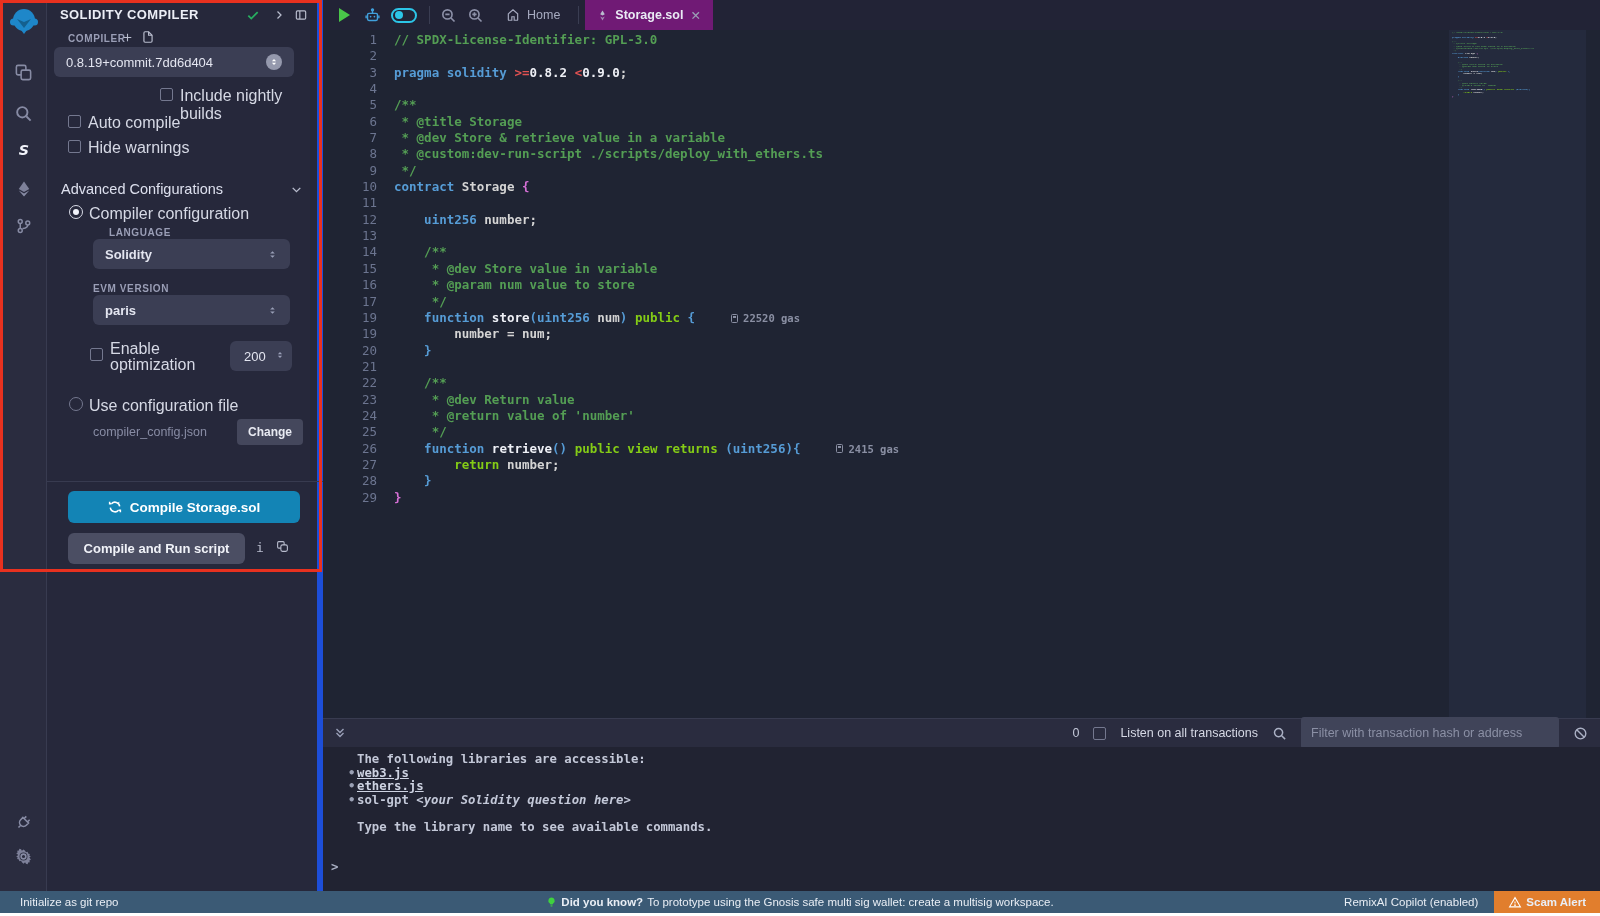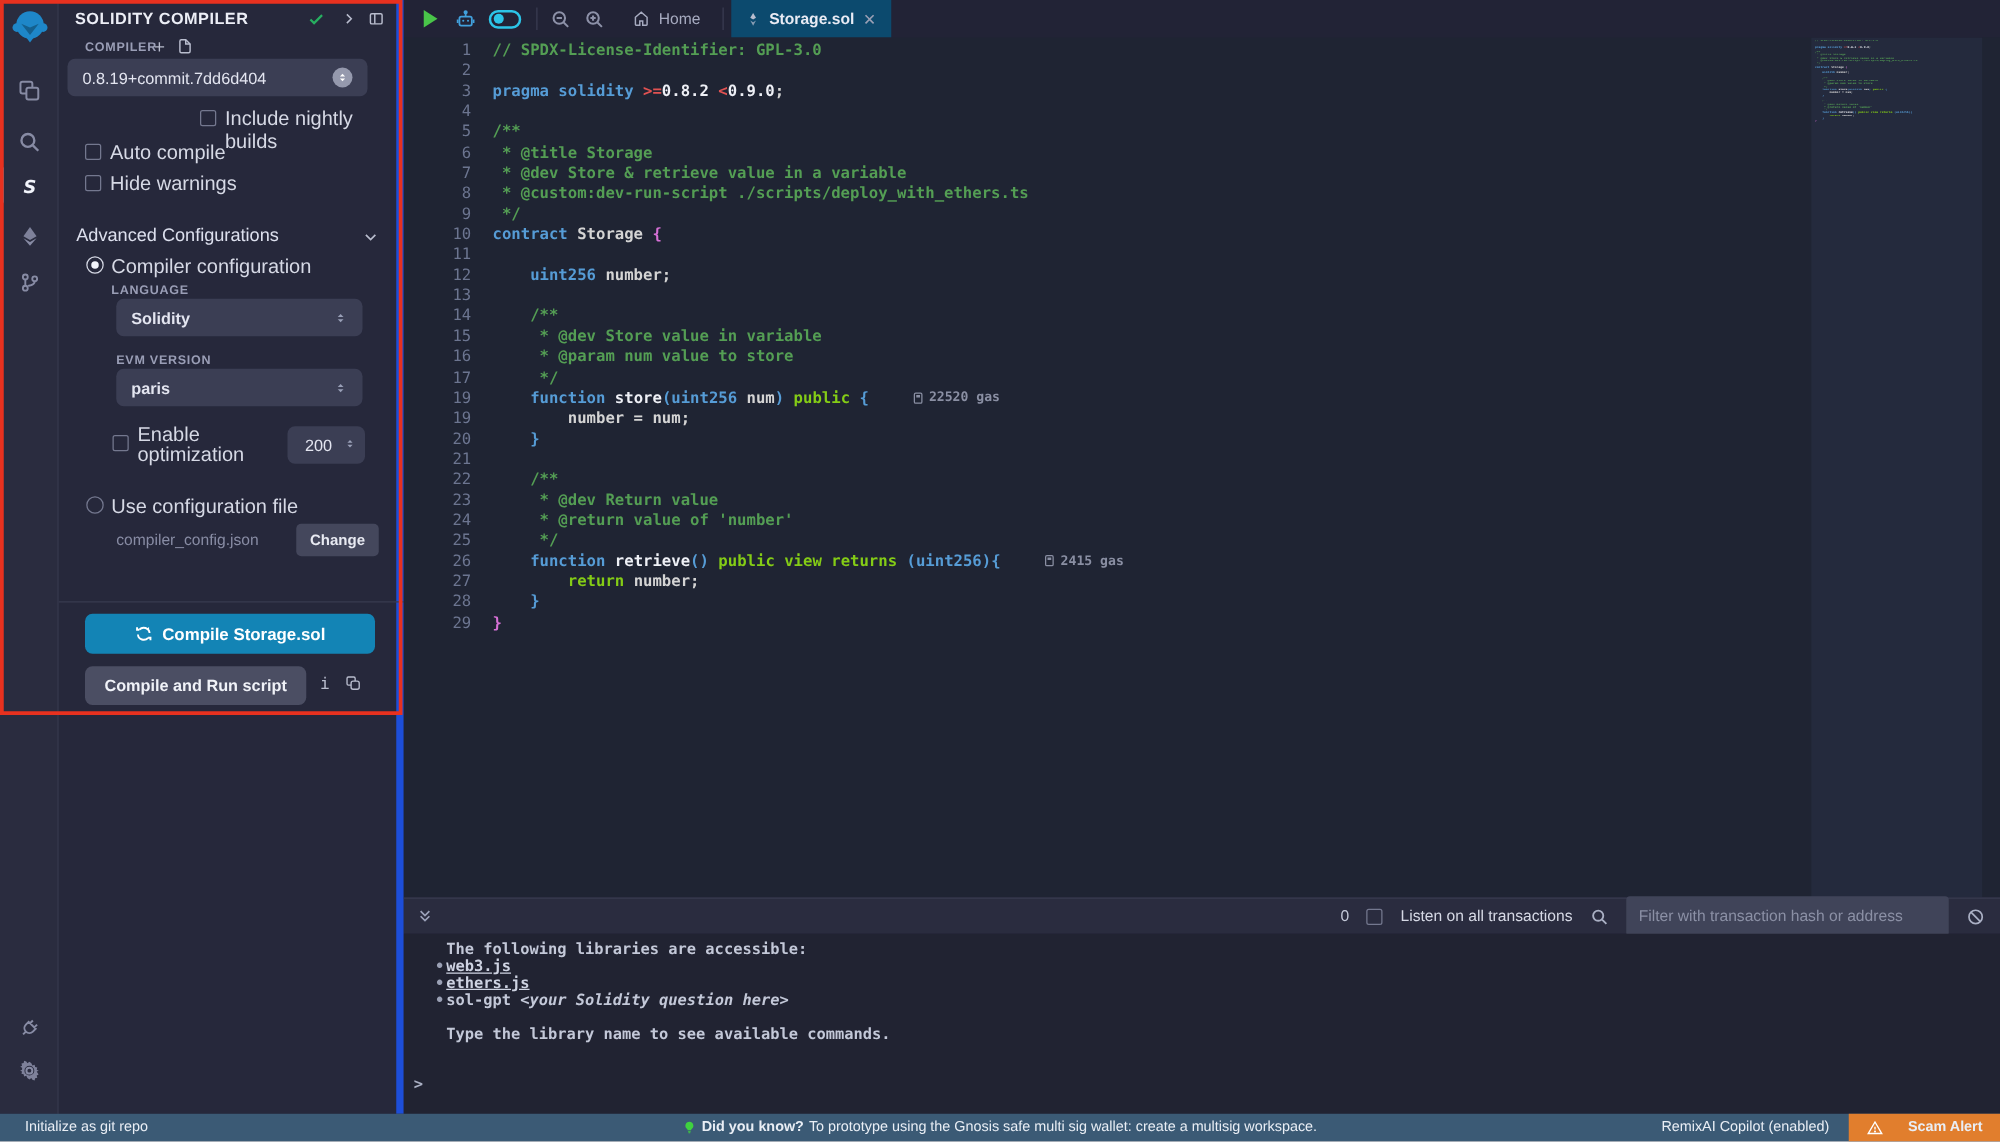--- a/index.html
+++ b/index.html
@@ -41,21 +41,21 @@
   .red-box { position:absolute; left:0; top:0; width:322px; height:572px; border:3px solid #e8311f; z-index:60; pointer-events:none; }
 
   
   .main { position:absolute; left:323px; top:0; width:1277px; height:891px; }
   .topbar { position:absolute; left:0; top:0; width:100%; height:30px; background:#222336; display:flex; align-items:center; }
   .tb-sep { width:1px; height:18px; background:#3a3d52; margin:0 6px; }
   .play-ic { width:0; height:0; border-left:11px solid #49c549; border-top:7px solid transparent; border-bottom:7px solid transparent; margin-left:16px; }
   .toggle { width:26px; height:15px; border:2px solid #2cc5e8; border-radius:8px; position:relative; margin-left:10px; }
   .toggle::after { content:""; position:absolute; left:2px; top:1.5px; width:8px; height:8px; border-radius:50%; background:#2cc5e8; }
   .tab { height:30px; display:flex; align-items:center; gap:7px; padding:0 12px; color:#a7abc0; font-size:12.5px; }
-  .tab.active { background:#0c4a6e; color:#e9ebf4; font-weight:700; }
+  .tab.active { background:#701a75; color:#e9ebf4; font-weight:700; }
   .tab .close { color:#9ba0b5; font-weight:400; }
 
   
   .editor { position:absolute; left:0; top:30px; width:100%; height:688px; background:#1f2433; overflow:hidden; font-family:"DejaVu Sans Mono", monospace; }
   .code-lines { position:absolute; left:0; top:2px; width:1126px; }
   .row { display:flex; height:16.35px; line-height:16.35px; font-size:12.5px; font-weight:700; }
   .ln { width:54px; text-align:right; color:#6c7590; font-weight:400; flex:none; }
   .cl { white-space:pre; margin-left:17px; color:#d4d4d4; }
   .c { color:#549e54; } .k { color:#569cd6; } .t { color:#84cc16; } .f { color:#eef0f6; }
   .p { color:#d4d4d4; } .o { color:#e05252; } .n { color:#eef0f6; } .b1 { color:#d670d6; } .b2 { color:#569cd6; }
@@ -83,21 +83,21 @@
   .tl .it { font-style:italic; }
   .prompt { padding-left:8px; color:#aab0c4; margin-top:26px; height:14px; line-height:14px; }
 
   
   .statusbar { position:absolute; left:0; top:891px; width:1600px; height:22px; background:#3b5a75; color:#e9eef5; font-size:11.5px; display:flex; align-items:center; z-index:70; }
   .sb-left { margin-left:20px; }
   .sb-center { position:absolute; left:0; right:0; display:flex; justify-content:center; align-items:center; gap:4px; pointer-events:none; }
   .sb-center b { font-weight:700; }
   .sb-right { margin-left:auto; display:flex; align-items:center; height:100%; }
   .copilot { margin-right:16px; }
-  .scam { height:100%; background:#e17e2d; display:flex; align-items:center; gap:19px; padding:0 14px; font-weight:700; }
+  .scam { height:100%; background:#e17e2d; display:flex; align-items:center; gap:4px; padding:0 14px; font-weight:700; }
   .white-strip { position:absolute; left:0; top:913px; width:1600px; height:3px; background:#ffffff; }
 
   svg { display:block; }
 </style>
 </head>
 <body>
 
 <div class="app">
 
   <div class="iconbar">
@@ -209,21 +209,21 @@
     <div class="adv-h">Advanced Configurations</div>
     <div class="mini-ic" style="left:243px; top:183px;">
       <svg width="13" height="13" viewBox="0 0 24 24" fill="none" stroke="currentColor" stroke-width="2.5">
           <path d="M5 9l7 7 7-7"></path>
         </svg>
     </div>
 
     <div class="radio checked" style="left:22px; top:205px;"></div>
     <div class="cb-label" style="left:42px; top:205px;">Compiler configuration</div>
 
-    <div class="lbl-caps" style="left:42px; top:227px;">LANGUAGE</div>
+    <div class="lbl-caps" style="left:62px; top:227px;">LANGUAGE</div>
     <div class="sel" style="left:46px; top:239px; width:197px;">
       <span class="grow" style="font-weight:700;">Solidity</span>
       <span class="updown">
           <svg width="11" height="11" viewBox="0 0 24 24" fill="currentColor">
             <path d="M7 10l5-5 5 5z"></path>
             <path d="M7 14l5 5 5-5z"></path>
           </svg>
         </span>
     </div>
 

